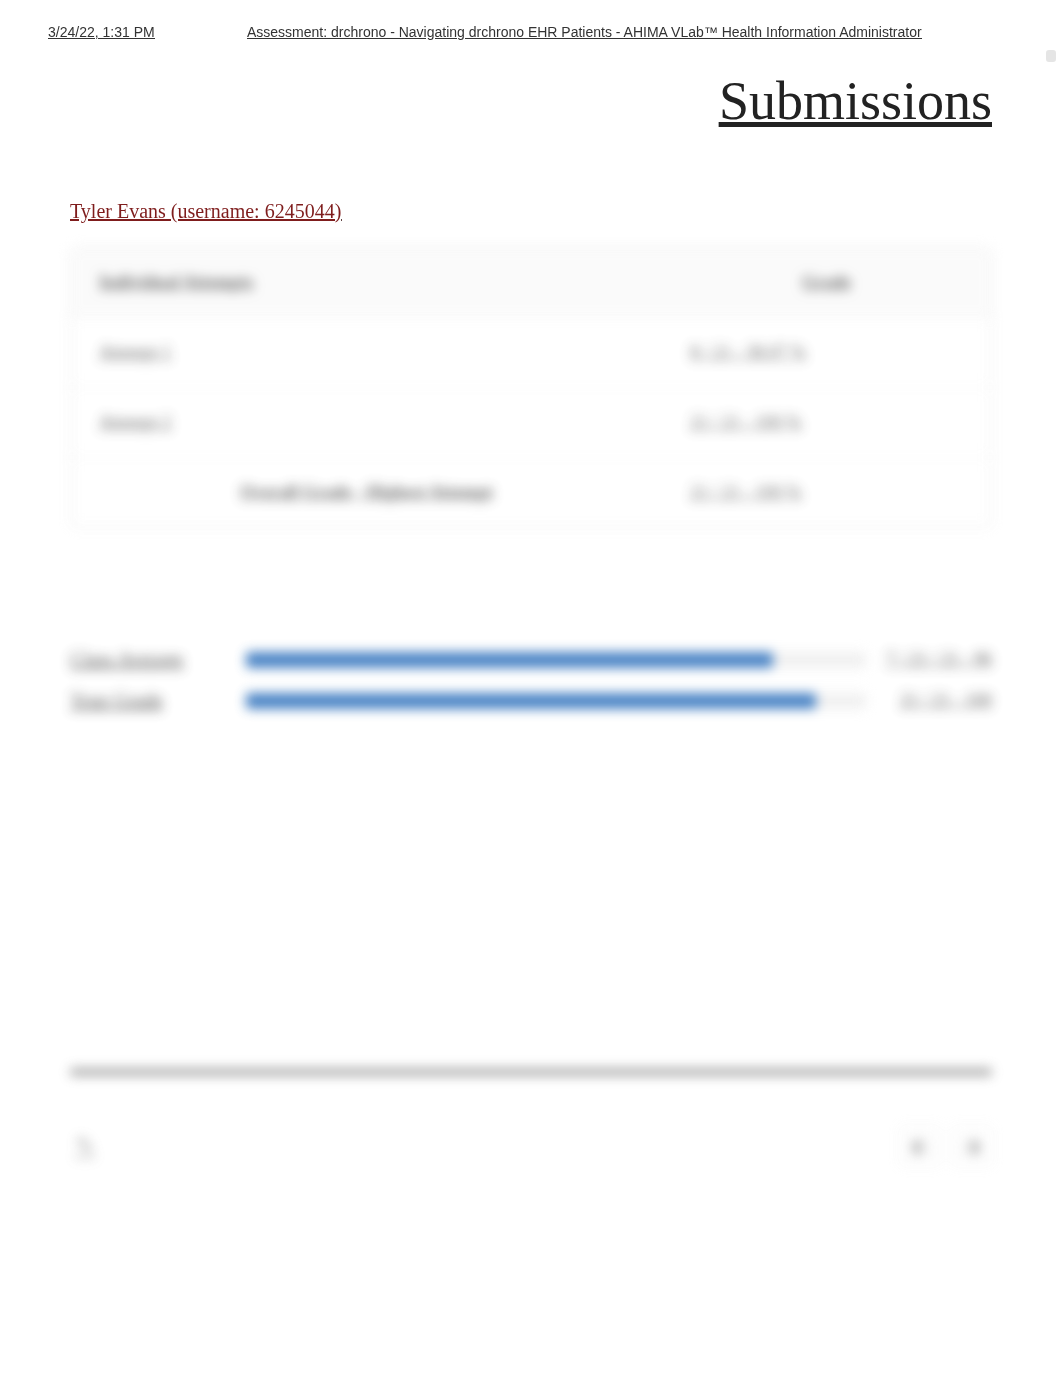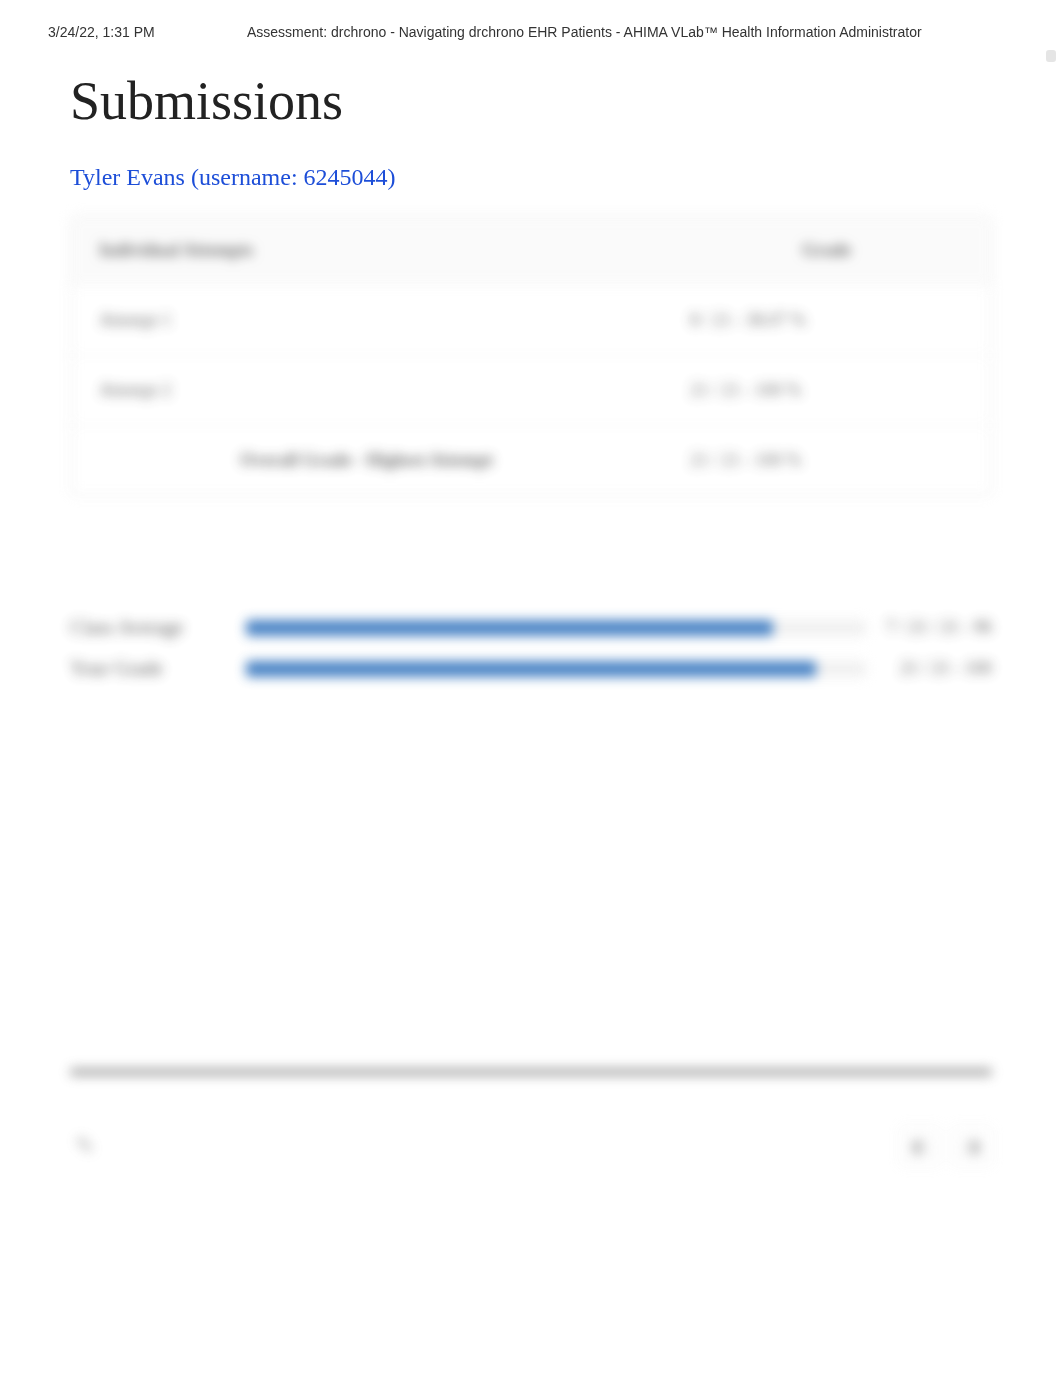--- a/index.html
+++ b/index.html
@@ -1,18 +1,19 @@
 <!DOCTYPE html>
 <html><head>
   <meta charset="utf-8">
   <style>
     * {
       margin: 0;
       padding: 0;
       box-sizing: border-box;
+      text-decoration: underline;
     }
     body {
       font-family: Georgia, 'Times New Roman', serif;
       background: #ffffff;
       width: 1062px;
       height: 1376px;
       position: relative;
     }
     .print-header {
       display: flex;
@@ -31,26 +32,27 @@
       padding: 0 8px;
     }
     .content {
       padding: 30px 70px 0 70px;
       position: relative;
     }
     .page-title {
       font-size: 54px;
       font-weight: 400;
       color: #222;
-      margin-bottom: 32px;
+      margin-bottom: 68px;
+      text-align: right;
     }
     .user-info {
-      font-size: 24px;
+      font-size: 20px;
       font-weight: 400;
-      color: #1d4ed8;
+      color: #7f1d1d;
       margin-bottom: 24px;
     }
     .table-wrapper {
       filter: blur(6px);
       opacity: 0.85;
     }
     table {
       width: 100%;
       border-collapse: separate;
       border-spacing: 0;

